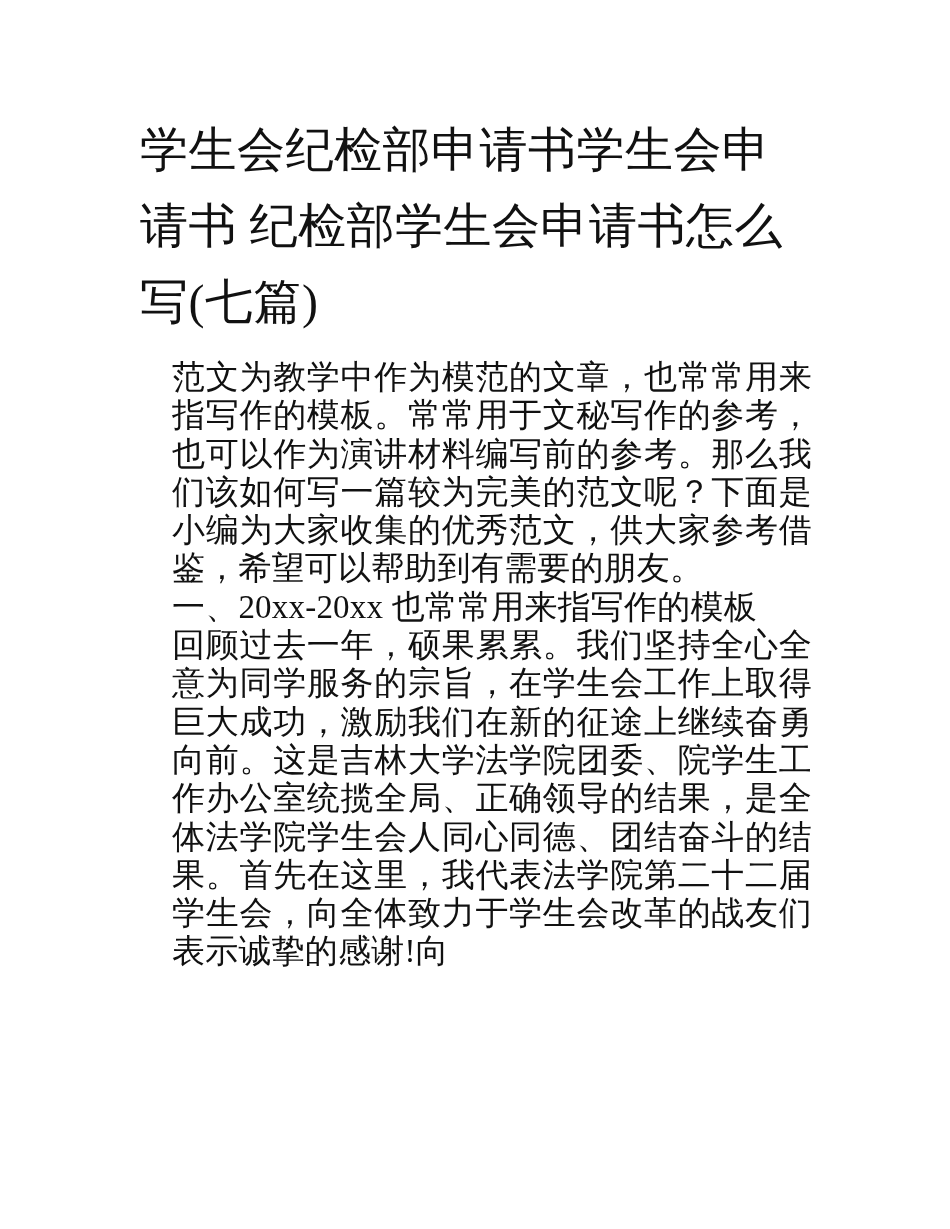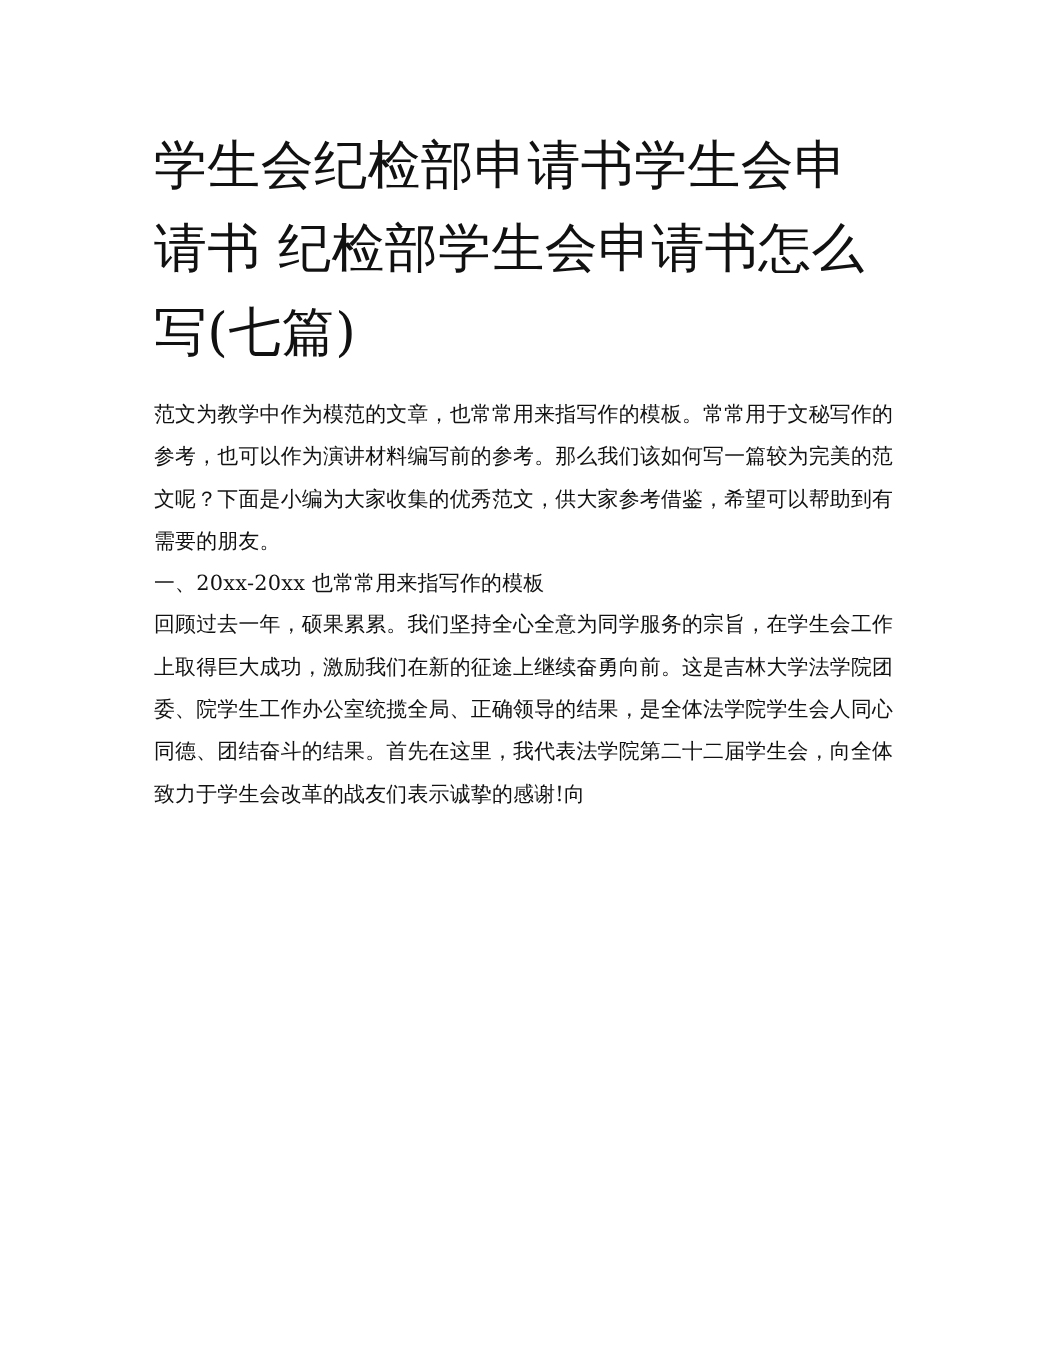--- a/index.html
+++ b/index.html
@@ -13,34 +13,36 @@
       overflow: hidden;
       position: relative;
       color: #111111;
       font-family: "DejaVu Serif", "Liberation Serif", serif;
     }
     .page {
       position: absolute;
       left: 140px;
       top: 112px;
       width: 672px;
+      font-family: Liberation Serif, serif;
     }
     .title {
       margin: 0;
       font-size: 48px;
       line-height: 76px;
       font-weight: normal;
       letter-spacing: 0.5px;
       word-break: break-all;
     }
     .body-text {
       margin-top: 18px;
-      font-size: 19px;
+      font-size: 33px;
       line-height: 38.3px;
       letter-spacing: 0.2px;
+      margin-left: 32px;
     }
     .para {
       margin: 0;
       word-break: break-all;
       text-align: justify;
       text-align-last: left;
     }
   </style>
 </head>
 <body>

